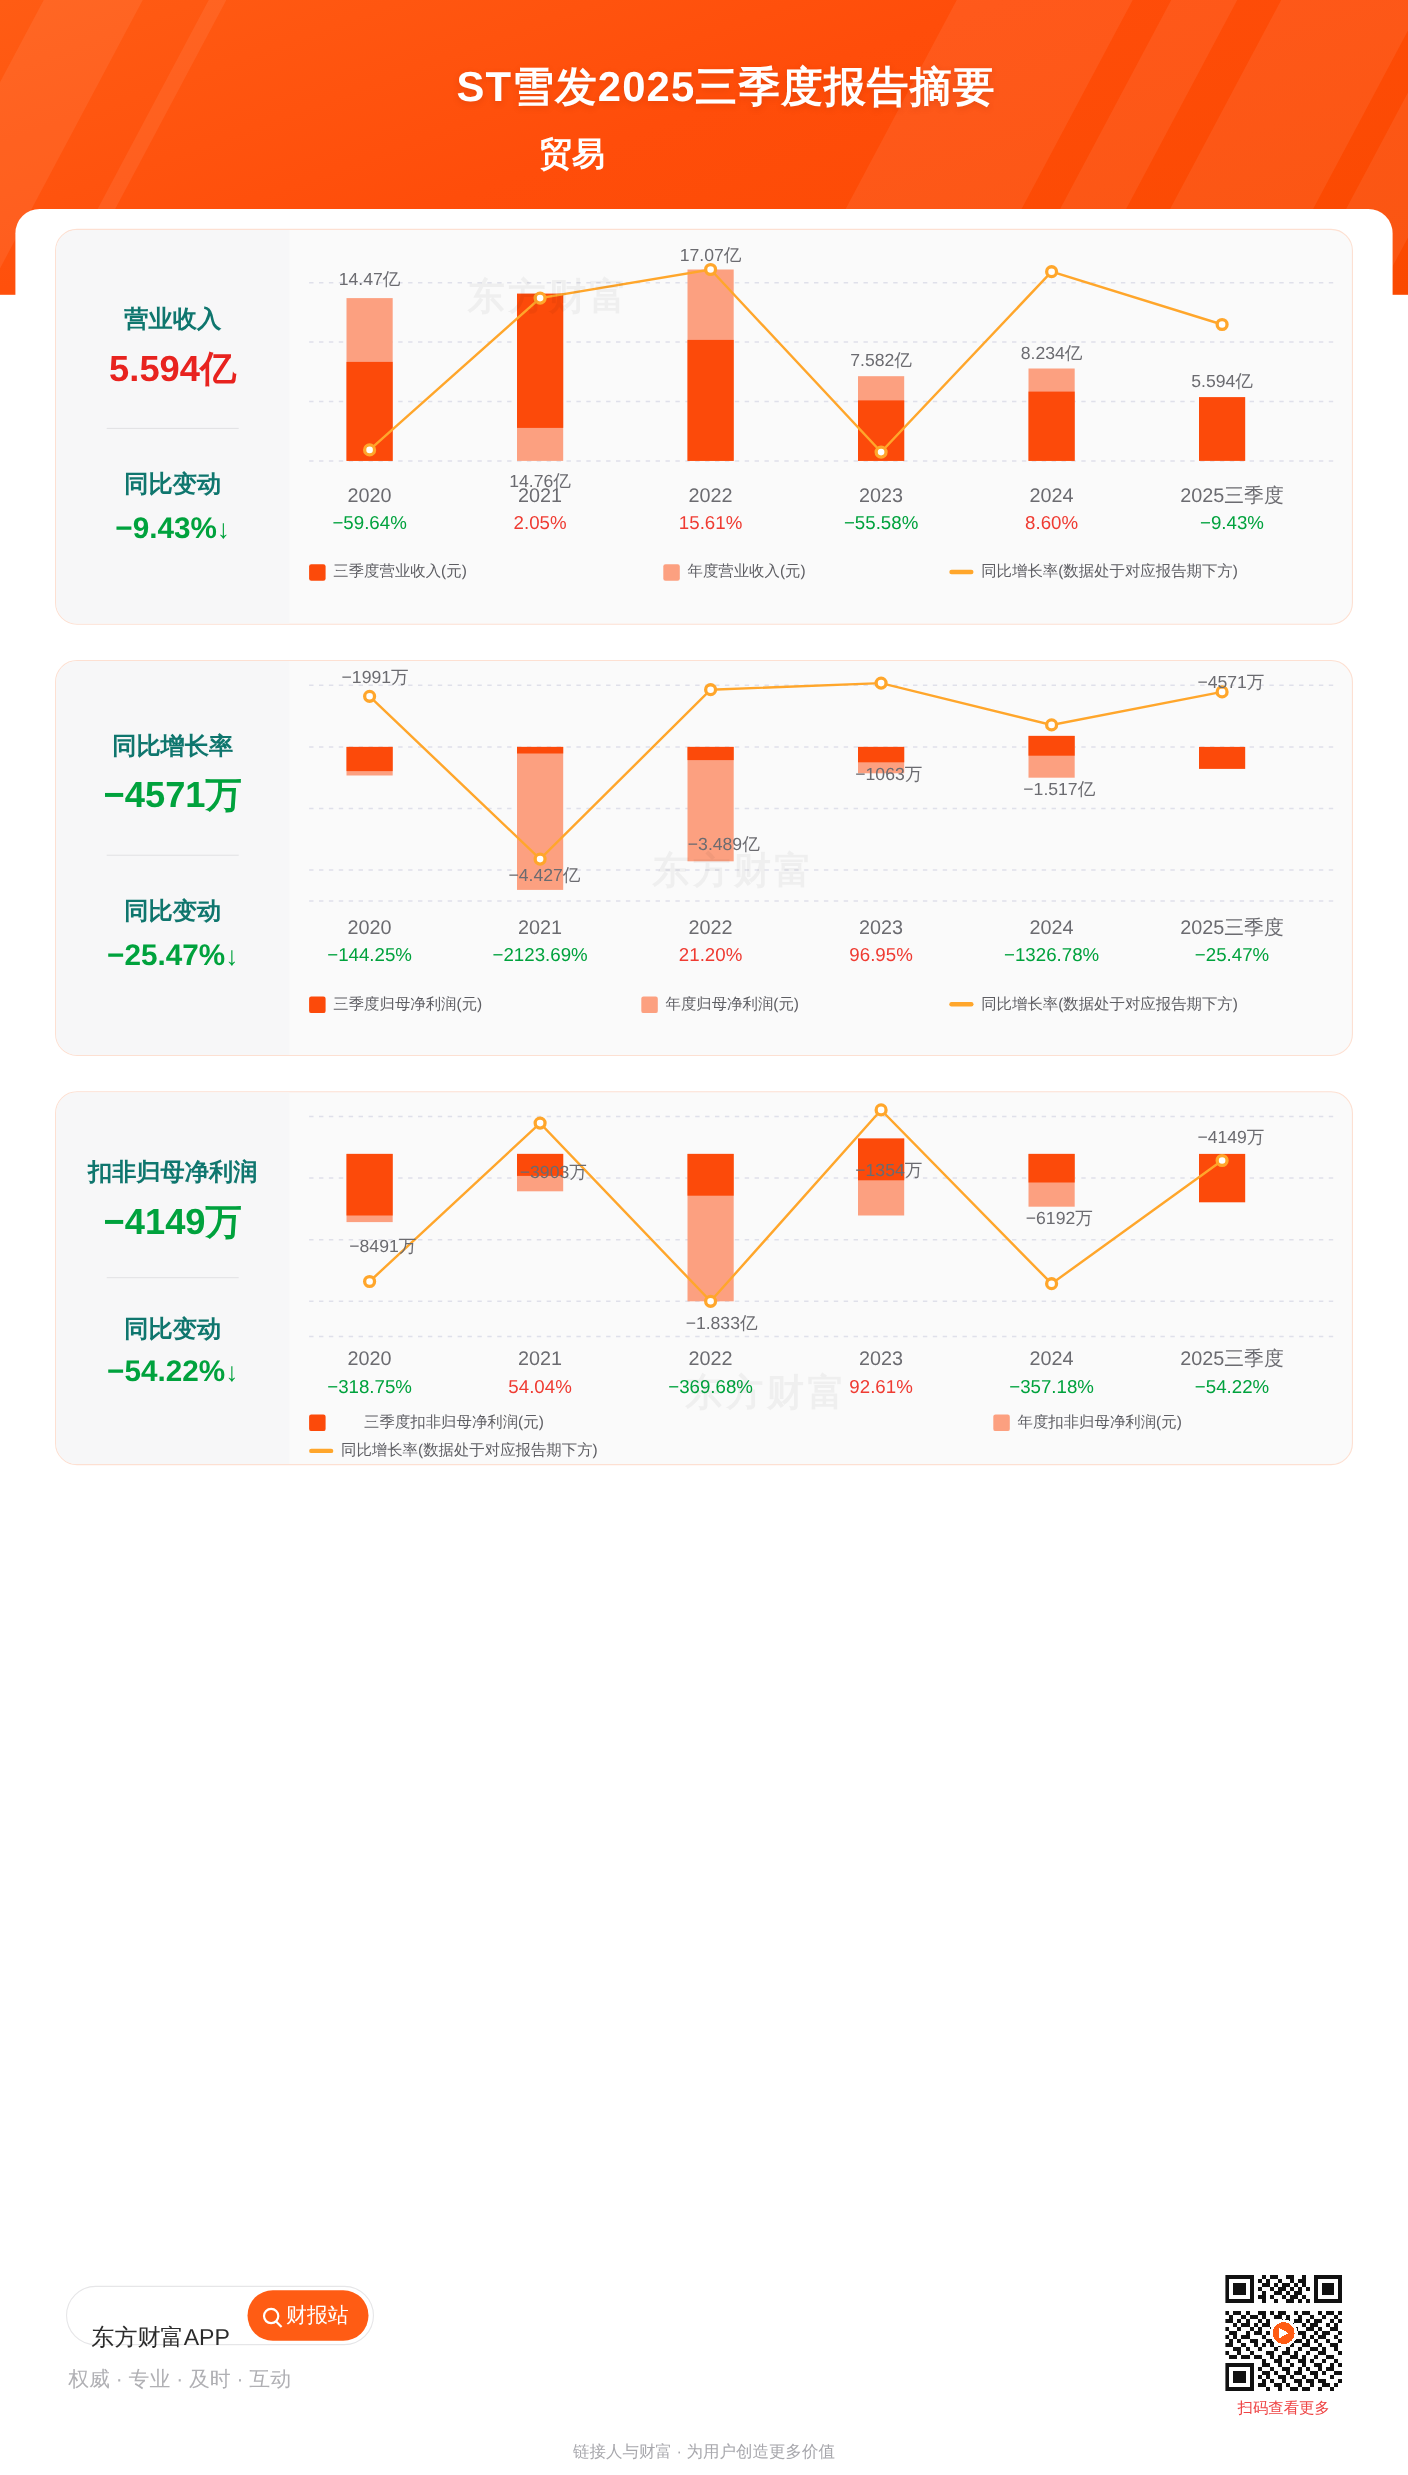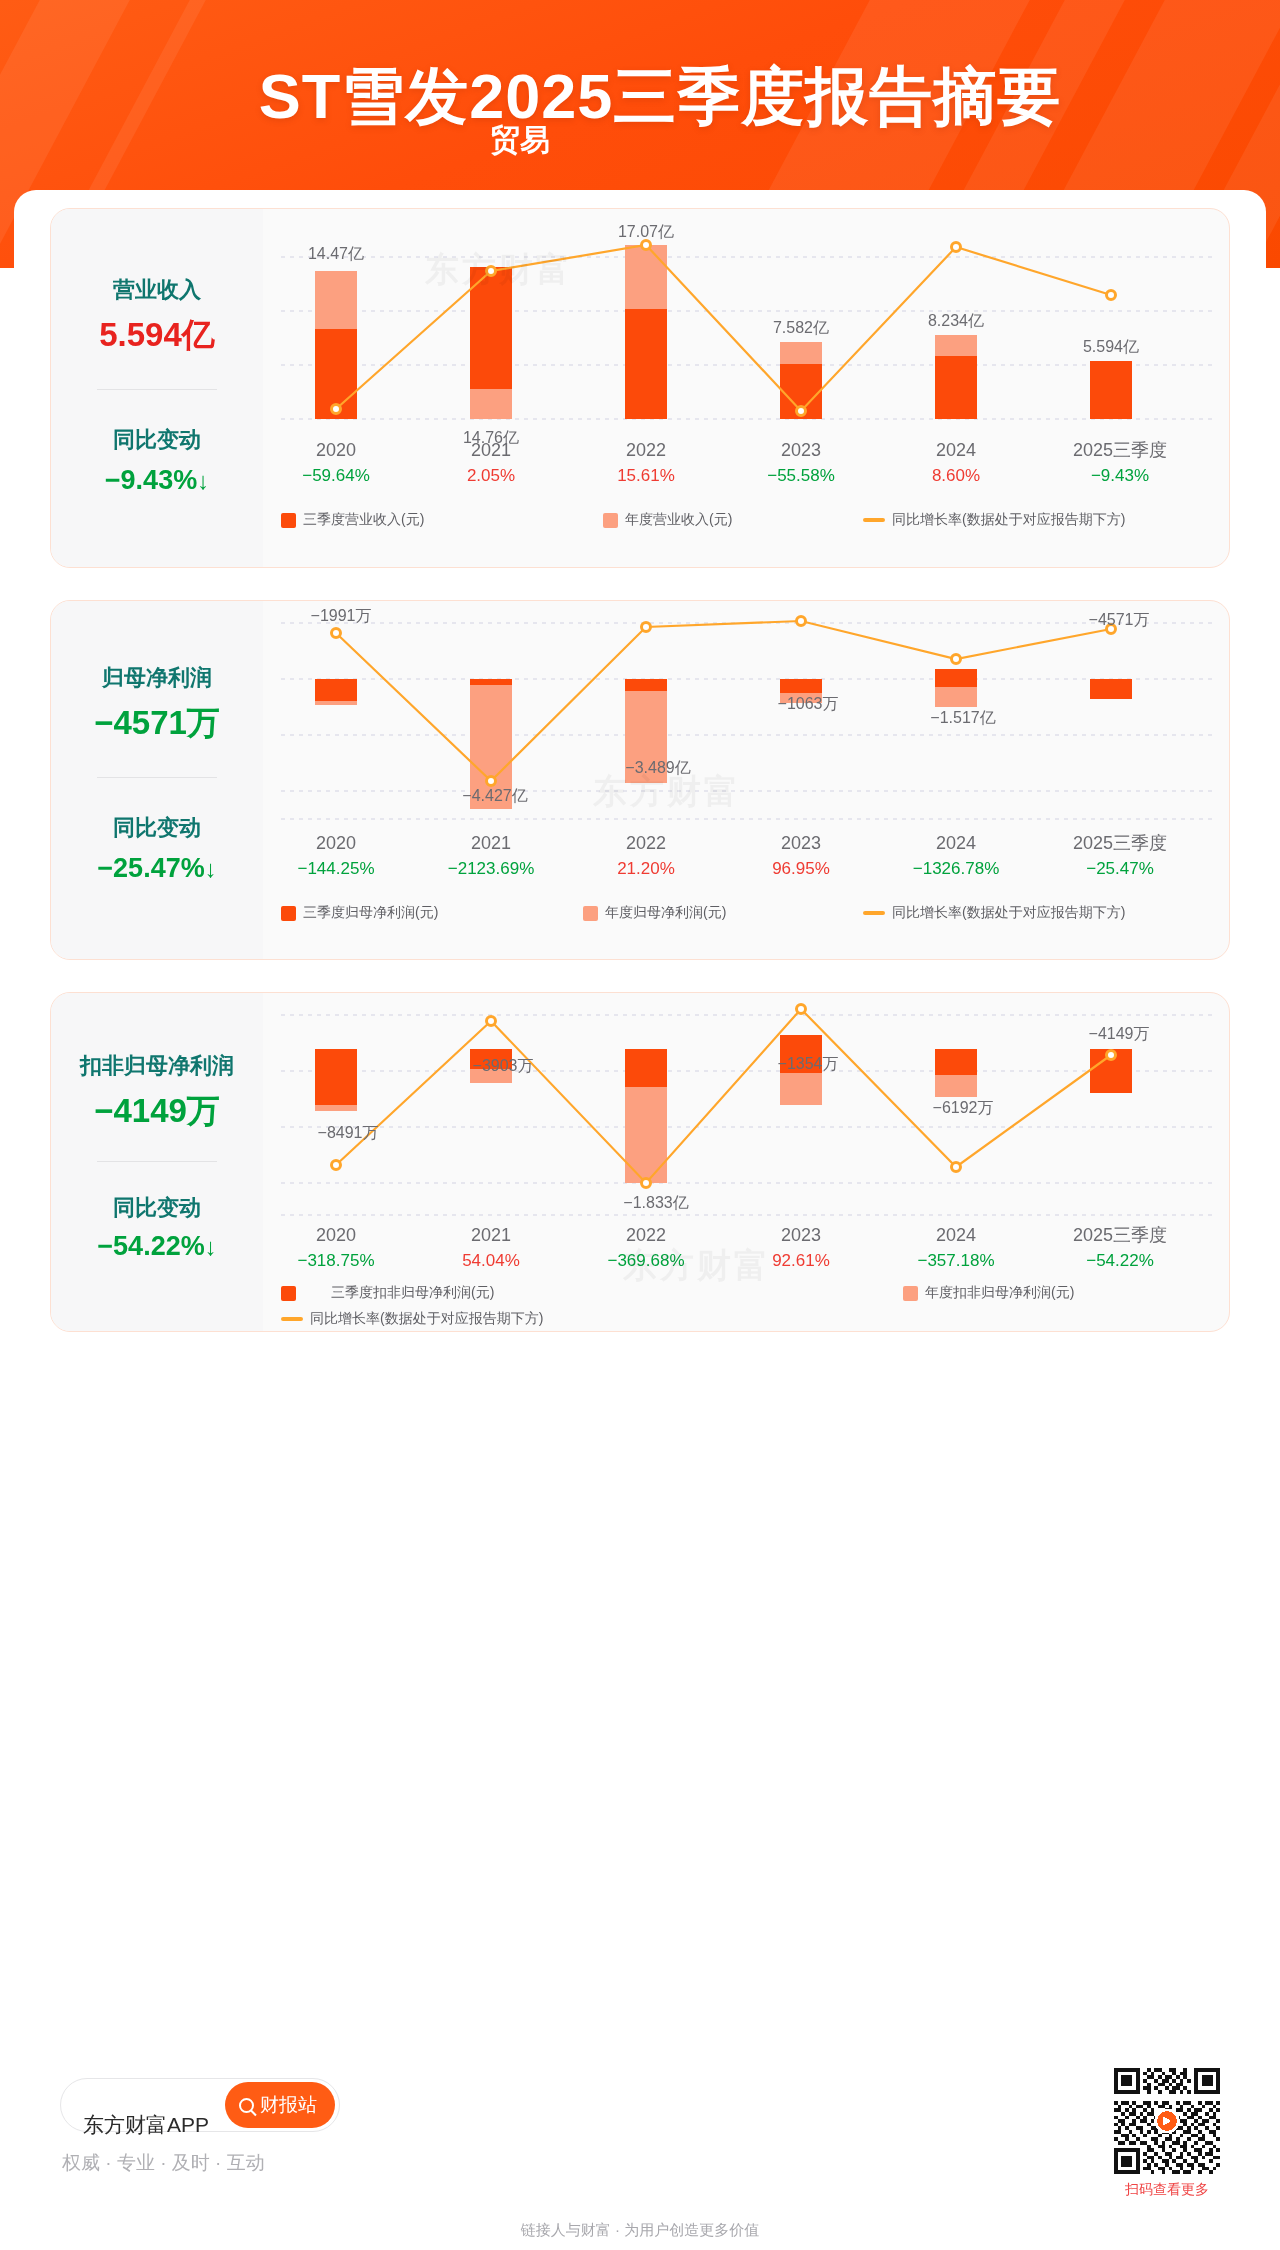--- a/index.html
+++ b/index.html
@@ -24,21 +24,21 @@
   }
   .s1 { left:-40px;  top:-60px; width:90px;  height:420px; }
   .s2 { left:110px;  top:-60px; width:16px;  height:420px; background:rgba(255,255,255,0.10);}
   .s3 { left:790px;  top:-60px; width:160px; height:420px; background:rgba(255,255,255,0.09);}
   .s4 { left:985px;  top:-60px; width:60px;  height:420px; background:rgba(255,255,255,0.06);}
   .s5 { left:1085px; top:-60px; width:130px; height:420px; background:rgba(255,255,255,0.10);}
   .s6 { left:1245px; top:-60px; width:70px;  height:420px; background:rgba(255,255,255,0.06);}
   .hdr-title {
     position:absolute; top:54px; left:0; width:1280px;
     text-align:center; color:#fff;
-    font-size:63px; font-weight:bold; letter-spacing:1px;
+    font-size:38px; font-weight:bold; letter-spacing:1px;
     text-shadow:0 2px 6px rgba(150,40,0,0.22);
     padding-left:40px;
   }
   .hdr-sub {
     position:absolute; top:120px; left:0; width:1040px;
     text-align:center; color:#fff; font-size:30px; font-weight:bold;
   }
 
   
   .sheet {
@@ -220,21 +220,21 @@
       </div>
       <div class="legend" style="left:600px; top:302px;">
         <span class="line" style="background:#ffa62b;"></span>
         <span>同比增长率(数据处于对应报告期下方)</span>
       </div>
     </div>
   </div>
 
   <div class="card" id="card2">
     <div class="card-left">
-      <div class="kpi-label" style="top:62px;">归母净利润</div>
+      <div class="kpi-label" style="top:62px;">同比增长率</div>
       <div class="kpi-value kpi-green" style="top:100px;">−4571万</div>
       <div class="divider" style="top:176px;"></div>
       <div class="kpi-label" style="top:212px;">同比变动</div>
       <div class="chg-row" style="top:252px;">
         <span>−25.47%</span><span class="arrow">↓</span>
       </div>
     </div>
 
     <div class="plot">
       <div class="wm" style="left:330px; top:168px;">东方财富</div>

